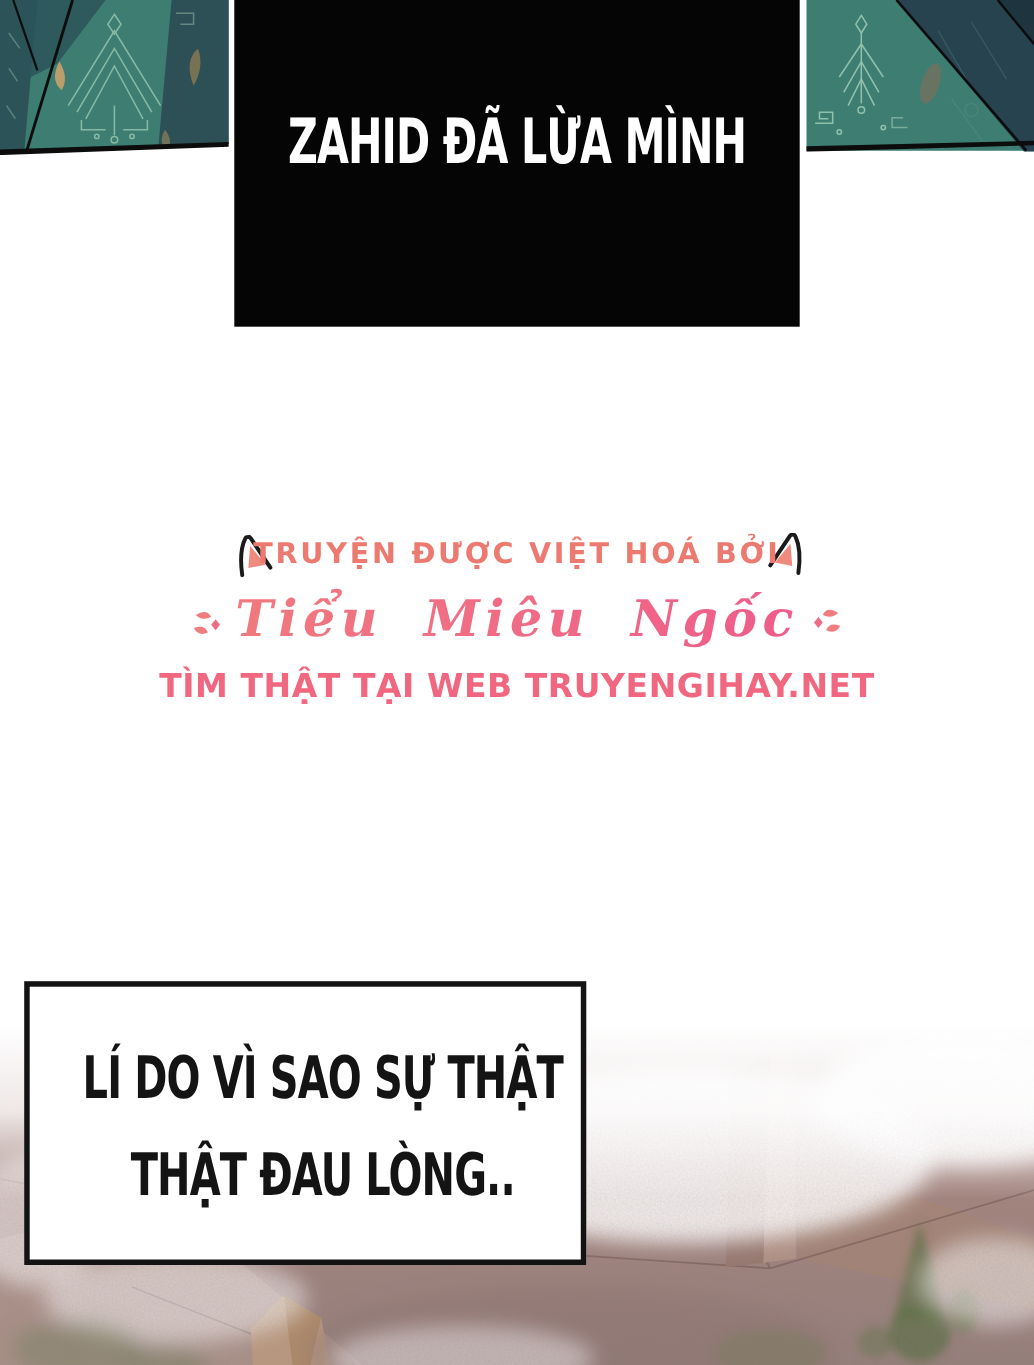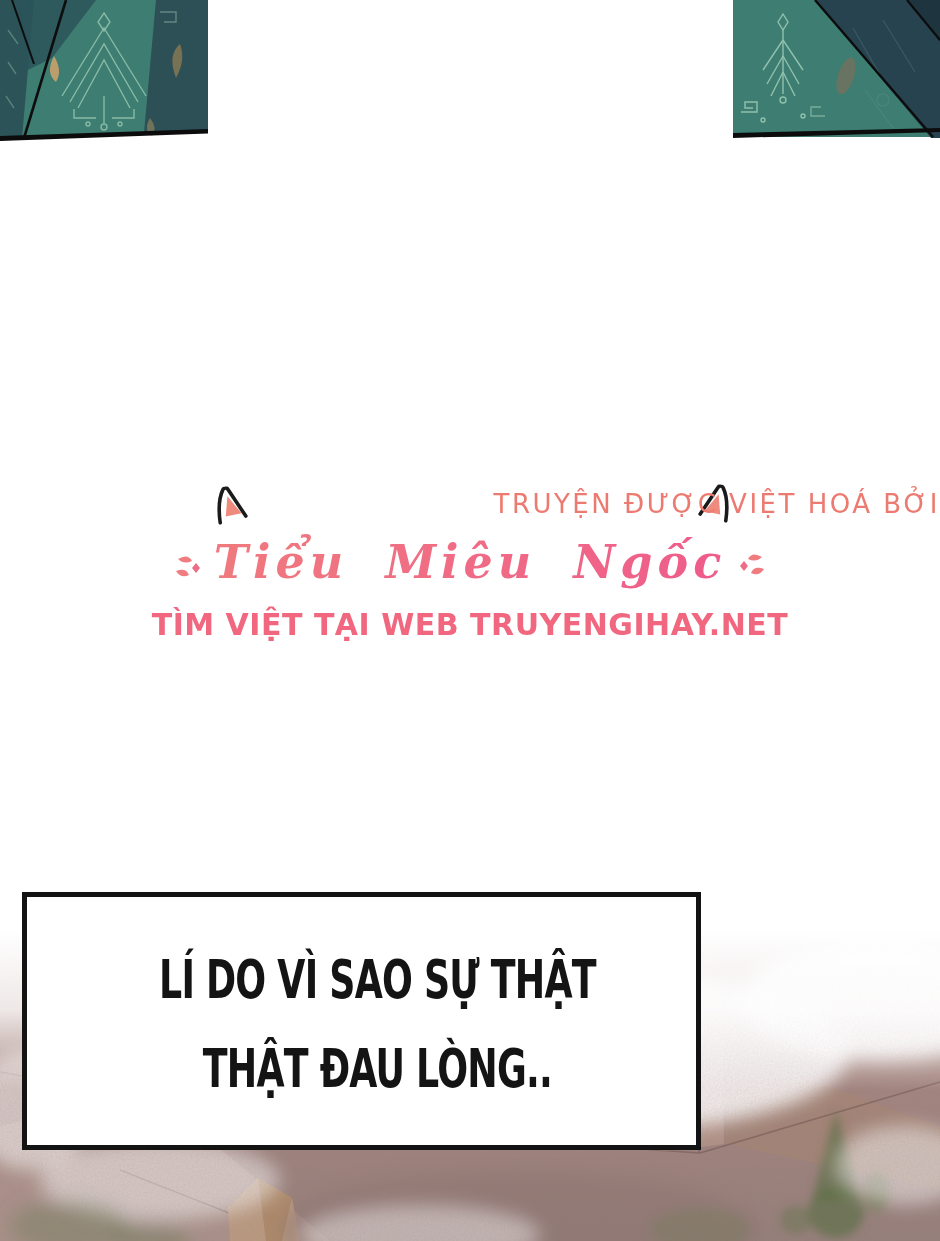--- a/index.html
+++ b/index.html
@@ -17,22 +17,22 @@
     background:#050505;display:flex;align-items:flex-start;justify-content:center;
   }
   .title-panel .panel-text{
     margin-top:96px;color:#ffffff;font-weight:bold;font-size:48px;
     white-space:nowrap;transform:scale(0.78,1.18);transform-origin:center top;
     letter-spacing:-1px;
   }
   
   .credits{position:absolute;left:0;top:0;width:940px;height:700px;pointer-events:none;}
   .credit-line1{
-    position:absolute;left:0;right:0;top:489px;text-align:right;
-    font-size:26px;font-weight:400;letter-spacing:2.5px;color:#ec7a70;
+    position:absolute;left:0;right:0;top:489px;text-align:center;
+    font-size:26px;font-weight:700;letter-spacing:2.5px;color:#ec7a70;
   }
   .credit-script{
     position:absolute;left:0;right:0;top:516px;text-align:center;
     font-family:"DejaVu Serif",serif;font-style:italic;font-weight:bold;
     font-size:46px;letter-spacing:5px;word-spacing:16px;line-height:92px;
     background:linear-gradient(100deg,#ef8378 5%,#f06e84 45%,#ee5a8b 80%);
     -webkit-background-clip:text;background-clip:text;color:transparent;
   }
   .credit-line3{
     position:absolute;left:0;right:0;top:607px;text-align:center;
@@ -42,21 +42,21 @@
   .ear-left{left:216px;top:486px;transform:rotate(-4deg);}
   .ear-right{left:698px;top:484px;transform:scaleX(-1) rotate(-4deg);}
   .sparkle{position:absolute;width:30px;height:34px;}
   .sparkle-left{left:174px;top:549px;}
   .sparkle-right{left:736px;top:547px;transform:scaleX(-1);}
   
   .art-bottom{position:absolute;left:0;top:930px;width:940px;height:311px;}
   .art-bottom svg{display:block;width:100%;height:100%;}
   
   .speech-box{
-    position:absolute;left:22px;top:892px;width:679px;height:258px;
+    position:absolute;left:22px;top:892px;width:511px;height:258px;
     background:#ffffff;border:5px solid #131313;box-sizing:border-box;
     display:flex;align-items:center;justify-content:center;z-index:5;padding-left:31px;
   }
   .speech-text{
     text-align:center;color:#141414;font-weight:bold;font-size:46px;
     line-height:76px;white-space:nowrap;
     transform:scale(0.79,1.16);transform-origin:center center;
     letter-spacing:-1px;margin-top:6px;
   }
 </style>
@@ -87,20 +87,23 @@
         <circle cx="120" cy="124" r="2"></circle>
         <path d="M160,12 h16 v10 h-12" opacity="0.6"></path>
         <path d="M8,30 l10,14 M8,62 l8,12 M6,96 l8,12" opacity="0.5"></path>
       </g>
       <line x1="24" y1="138" x2="66" y2="0" stroke="#0d0d0d" stroke-width="2.6"></line>
       <line x1="12" y1="0" x2="34" y2="64" stroke="#0d0d0d" stroke-width="2"></line>
       <polygon points="0,136 208,129 208,133.5 0,141" fill="#0c0c0c"></polygon>
     </svg>
   </div>
 
+  <div class="title-panel">
+    <div class="panel-text">ZAHID ĐÃ LỪA MÌNH</div>
+  </div>
 
   <div class="art-top-right">
     <svg viewBox="0 0 207 138" preserveAspectRatio="none">
       <polygon points="0,0 82,0 200,137 0,137" fill="#3e7d72"></polygon>
       <polygon points="82,0 207,0 207,138 198,138" fill="#27434f"></polygon>
       <polygon points="174,0 207,0 207,42" fill="#1e3540"></polygon>
       <g stroke="#a6d2bb" stroke-width="1.4" fill="none" opacity="0.8">
         <path d="M50,94 V30"></path>
         <path d="M50,40 L30,70 M50,40 L70,70"></path>
         <path d="M50,56 L34,84 M50,56 L66,84"></path>
@@ -145,21 +148,21 @@
       </svg>
     </div>
     <div class="sparkle sparkle-right">
       <svg viewBox="0 0 30 34">
         <path d="M4,10 Q14,4 18,12 Q10,16 4,10z" fill="#ef7d80"></path>
         <path d="M2,22 Q12,18 15,26 Q7,30 2,22z" fill="#ef7d80"></path>
         <path d="M22,14 l4,5 -4,5 -4,-5z" fill="#ee6d86"></path>
       </svg>
     </div>
     <div class="credit-script">Tiểu Miêu Ngốc</div>
-    <div class="credit-line3">TÌM VIỆT TẠI WEB TRUYENGIHAY.NET</div>
+    <div class="credit-line3">TÌM THẬT TẠI WEB TRUYENGIHAY.NET</div>
   </div>
 
   <div class="art-bottom">
     <svg viewBox="0 0 940 311" preserveAspectRatio="none">
       <defs>
         <linearGradient id="mauve" x1="0" y1="0" x2="0" y2="1">
           <stop offset="0" stop-color="#b4948e"></stop>
           <stop offset="0.45" stop-color="#a5867f"></stop>
           <stop offset="1" stop-color="#96807b"></stop>
         </linearGradient>

